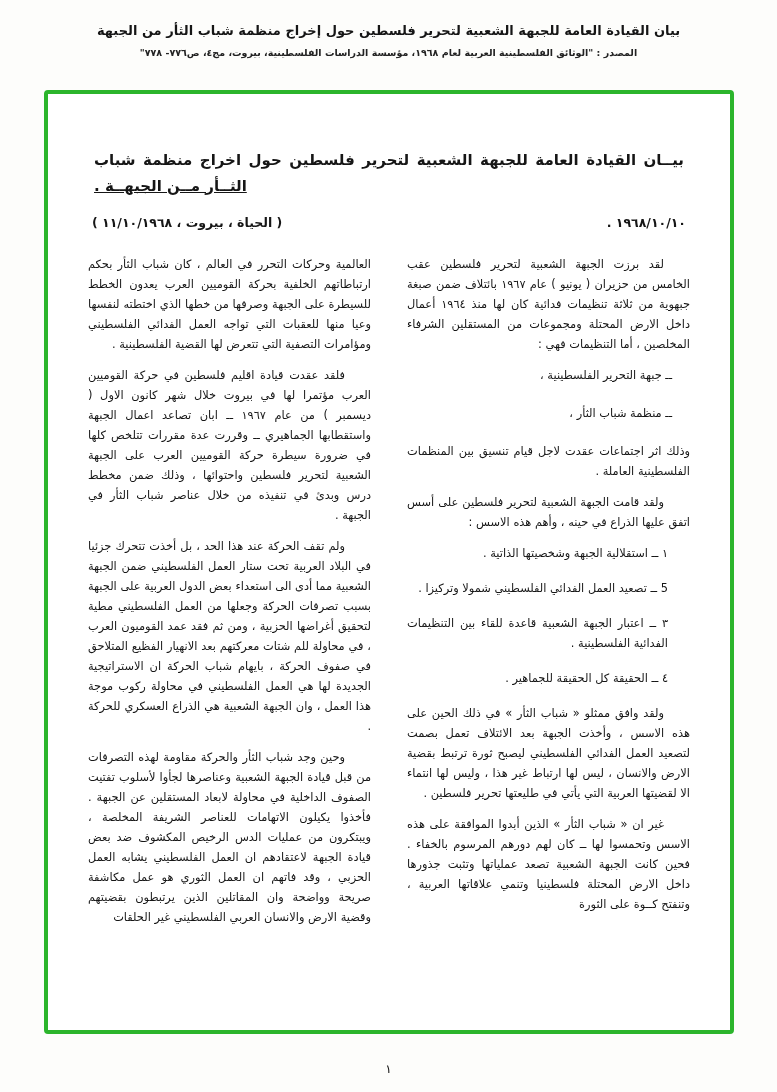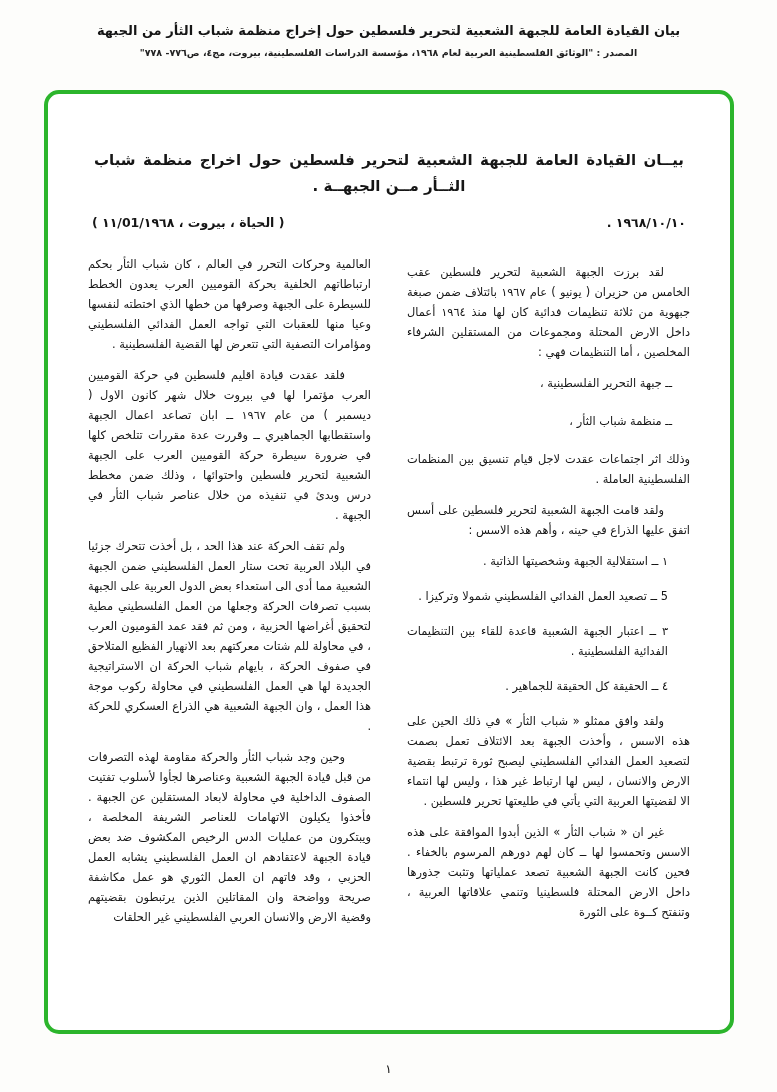--- a/index.html
+++ b/index.html
@@ -30,36 +30,36 @@
     color: #222;
   }
 
   .green-frame {
     position: absolute;
     left: 44px;
     top: 90px;
     width: 690px;
     height: 944px;
     border: 4px solid #2cb52c;
-    border-radius: 15px;
+    border-radius: 4px;
     background: #ffffff;
     box-sizing: border-box;
     padding: 54px 40px 0 40px;
     direction: rtl;
     overflow: hidden;
   }
 
   .doc-title {
     font-weight: bold;
     font-size: 15px;
     line-height: 1.7;
     margin: 0 6px 16px 6px;
   }
   .doc-title-l1 { text-align: justify; text-align-last: justify; }
-  .doc-title-l2 { text-align: center; }
+  .doc-title-l2 { text-align: left; text-decoration: underline; }
 
   .date-row {
     display: flex;
     justify-content: space-between;
     align-items: baseline;
     font-size: 12.5px;
     font-weight: bold;
     margin: 8px 4px 24px 4px;
   }
 
@@ -67,21 +67,21 @@
     display: flex;
     gap: 36px;
   }
   .col {
     flex: 1;
     font-size: 11.4px;
     line-height: 20px;
     text-align: justify;
   }
   .para { margin: 0 0 11px 0; }
-  .para.indent { text-indent: 26px; margin-top: 8px; }
+  .para.indent { text-indent: 26px; }
   .para.flush  { text-indent: 0; }
   .para.dash   { margin: 0 18px 18px 0; }
   .para.num    { margin: 2px 22px 15px 0; }
 
   .page-number {
     position: absolute;
     bottom: 16px;
     left: 0;
     right: 0;
     text-align: center;
@@ -101,21 +101,21 @@
 
   <div class="green-frame">
 
     <div class="doc-title">
       <div class="doc-title-l1">بيــان القيادة العامة للجبهة الشعبية لتحرير فلسطين حول اخراج منظمة شباب</div>
       <div class="doc-title-l2">الثــأر مــن الجبهــة .</div>
     </div>
 
     <div class="date-row">
       <div class="date-right">١٩٦٨/١٠/١٠ .</div>
-      <div class="date-left">( الحياة ، بيروت ، ١١/01/١٩٦٨ )</div>
+      <div class="date-left">( الحياة ، بيروت ، ١١/١٠/١٩٦٨ )</div>
     </div>
 
     <div class="doc-columns">
       <div class="col">
           <p class="para indent">لقد برزت الجبهة الشعبية لتحرير فلسطين عقب الخامس من حزيران ( يونيو ) عام ١٩٦٧ بائتلاف ضمن صبغة جبهوية من ثلاثة تنظيمات فدائية كان لها منذ ١٩٦٤ أعمال داخل الارض المحتلة ومجموعات من المستقلين الشرفاء المخلصين ، أما التنظيمات فهي :</p>
           <p class="para dash">ــ جبهة التحرير الفلسطينية ،</p>
           <p class="para dash">ــ منظمة شباب الثأر ،</p>
           <p class="para flush">وذلك اثر اجتماعات عقدت لاجل قيام تنسيق بين المنظمات الفلسطينية العاملة .</p>
           <p class="para indent">ولقد قامت الجبهة الشعبية لتحرير فلسطين على أسس اتفق عليها الذراع في حينه ، وأهم هذه الاسس :</p>
           <p class="para num">١ ــ استقلالية الجبهة وشخصيتها الذاتية .</p>

